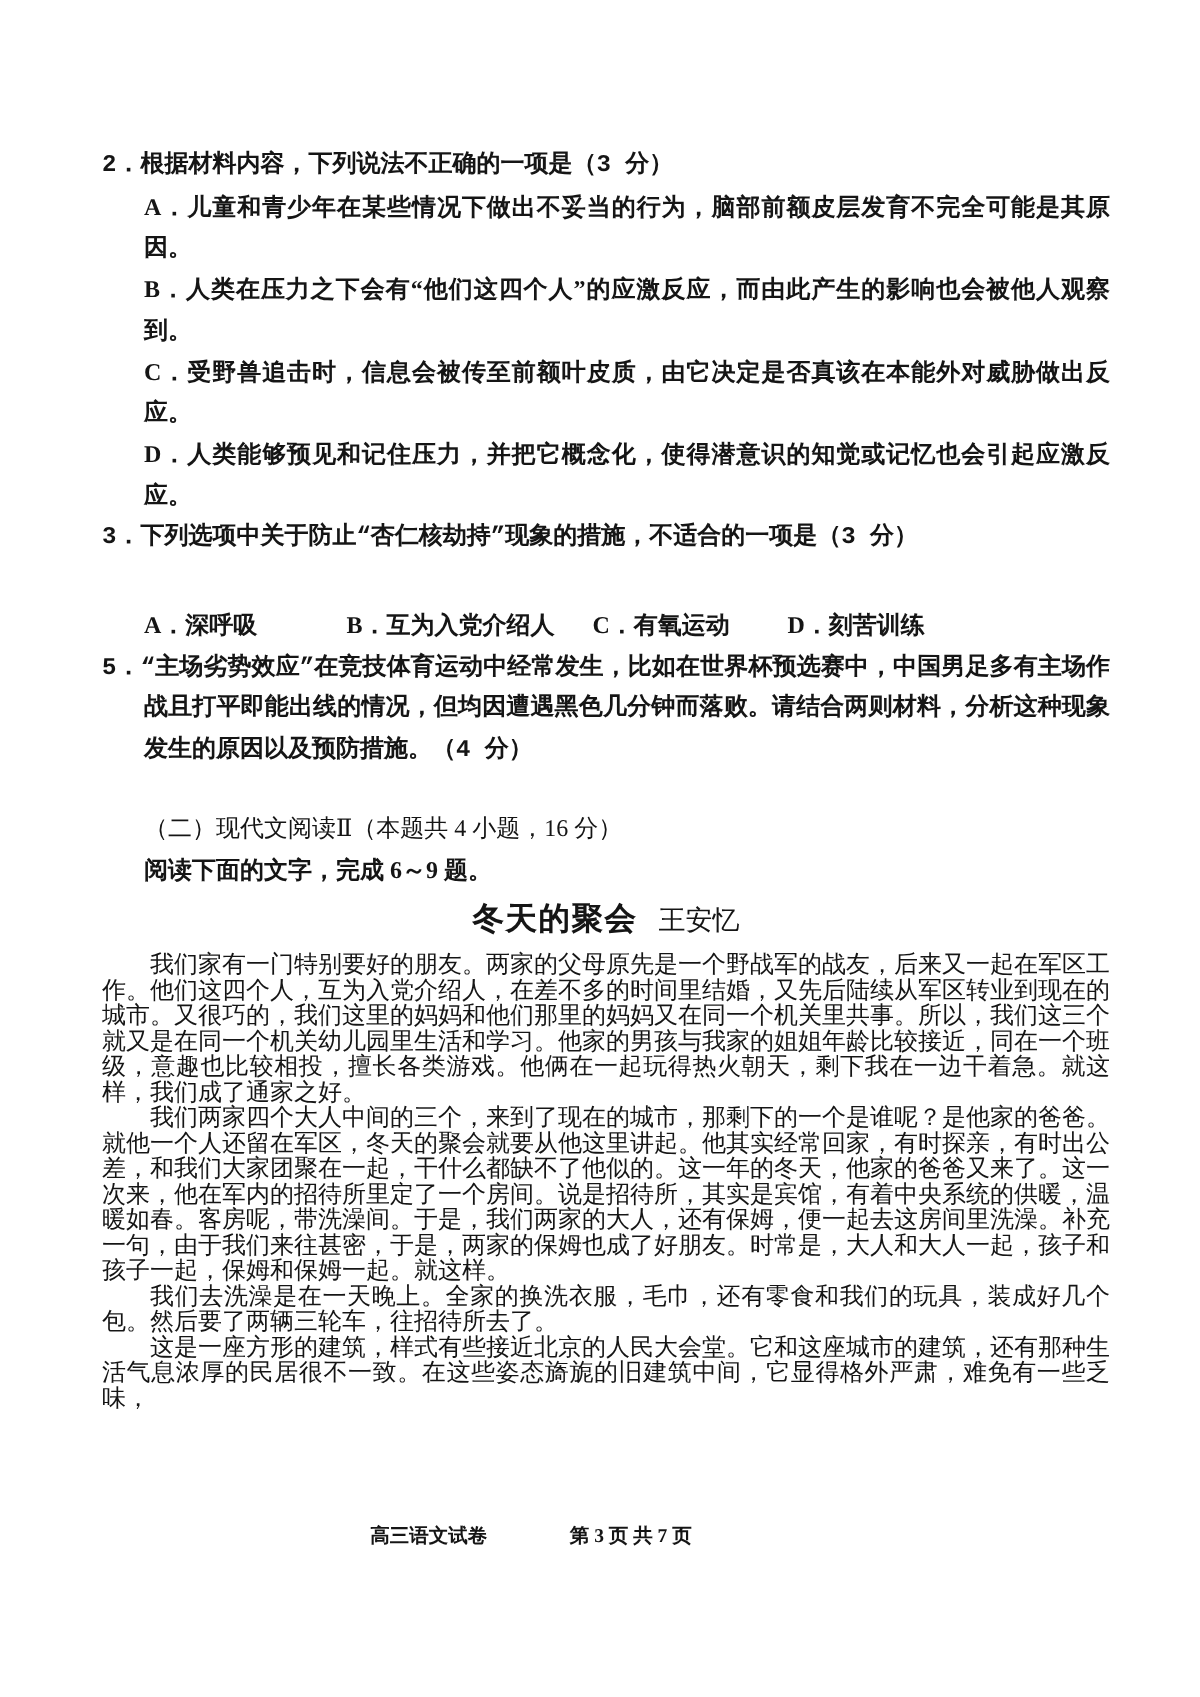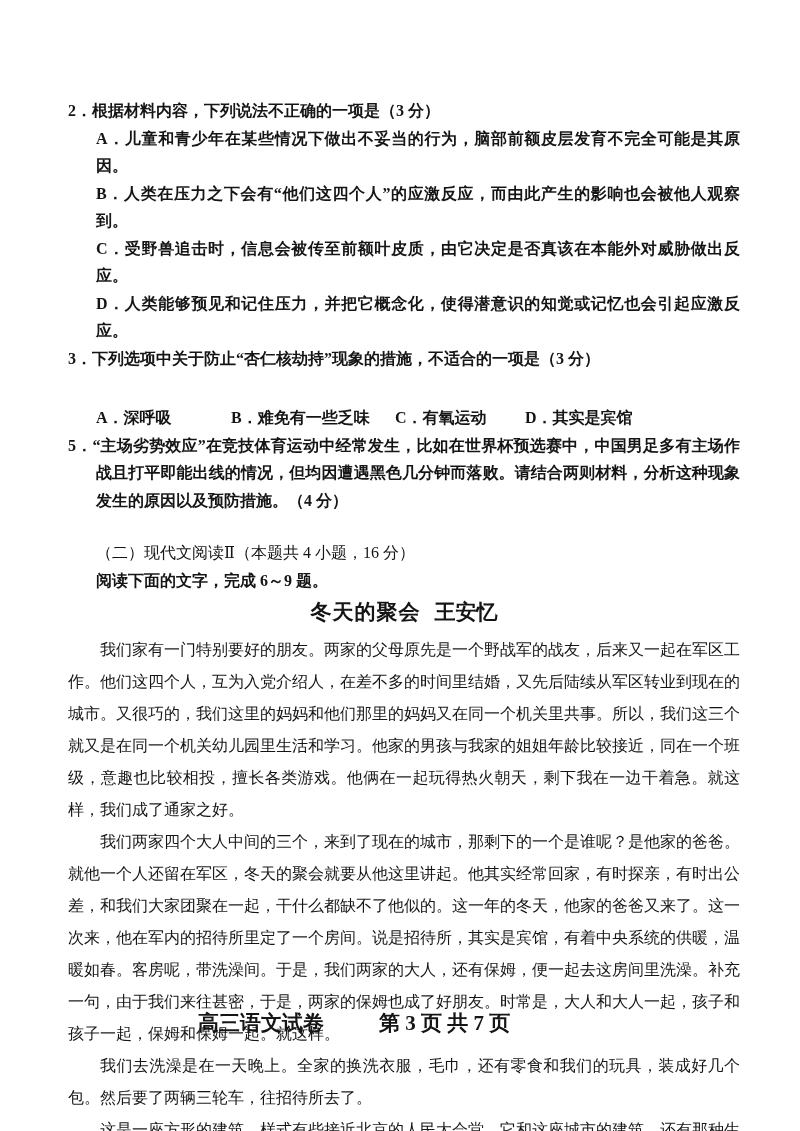--- a/index.html
+++ b/index.html
@@ -22,20 +22,21 @@
     width: 672px;
     font-size: 16px;
     line-height: 27.5px;
   }
   
   .question { font-weight: 700; }
   .q-stem {
     padding-left: 28px;
     text-indent: -28px;
     text-align: justify;
+    font-family: Liberation Mono, monospace;
   }
   .q-num { display: inline; }
   .opt {
     padding-left: 28px;
     text-align: justify;
   }
   .opt-row {
     padding-left: 28px;
     white-space: nowrap;
   }
@@ -58,41 +59,41 @@
     text-align: center;
     margin-top: 3px;
     line-height: 30px;
   }
   .reading-title {
     font-size: 21px;
     font-weight: 700;
     letter-spacing: 1px;
   }
   .reading-author {
-    font-size: 21px;
-    font-weight: 700;
+    font-size: 18px;
+    font-weight: 400;
     margin-left: 14px;
   }
   
   .passage { margin-top: 5px; }
   .passage p {
     text-indent: 2em;
     text-align: justify;
     font-weight: 400;
-    line-height: 32px;
+    line-height: 17px;
   }
   
   .footer {
     position: absolute;
     left: 0; top: 1010px;
     width: 708px;
     display: flex;
     justify-content: center;
     gap: 55px;
-    font-size: 21px;
+    font-size: 13px;
     font-weight: 700;
     line-height: 27px;
   }
 </style>
 </head>
 <body>
 
 <div class="page">
   <div class="content">
 
@@ -101,23 +102,23 @@
       <div class="opt"><span>A．</span><span>儿童和青少年在某些情况下做出不妥当的行为，脑部前额皮层发育不完全可能是其原因。</span></div>
       <div class="opt"><span>B．</span><span>人类在压力之下会有“他们这四个人”的应激反应，而由此产生的影响也会被他人观察到。</span></div>
       <div class="opt"><span>C．</span><span>受野兽追击时，信息会被传至前额叶皮质，由它决定是否真该在本能外对威胁做出反应。</span></div>
       <div class="opt"><span>D．</span><span>人类能够预见和记住压力，并把它概念化，使得潜意识的知觉或记忆也会引起应激反应。</span></div>
     </div>
 
     <div class="question">
       <div class="q-stem"><span class="q-num">3．</span><span>下列选项中关于防止“杏仁核劫持”现象的措施，不适合的一项是（3 分）</span></div>
       <div class="opt-row">
         <span class="opt-inline w1"><span>A．</span><span>深呼吸</span></span>
-        <span class="opt-inline w2"><span>B．</span><span>难免有一些乏味</span></span>
+        <span class="opt-inline w2"><span>B．</span><span>互为入党介绍人</span></span>
         <span class="opt-inline w3"><span>C．</span><span>有氧运动</span></span>
-        <span class="opt-inline"><span>D．</span><span>其实是宾馆</span></span>
+        <span class="opt-inline"><span>D．</span><span>刻苦训练</span></span>
       </div>
     </div>
 
 
     <div class="question">
       <div class="q-stem"><span class="q-num">5．</span><span>“主场劣势效应”在竞技体育运动中经常发生，比如在世界杯预选赛中，中国男足多有主场作战且打平即能出线的情况，但均因遭遇黑色几分钟而落败。请结合两则材料，分析这种现象发生的原因以及预防措施。（4 分）</span></div>
     </div>
 
     <div class="section-heading">（二）现代文阅读Ⅱ（本题共 4 小题，16 分）</div>
     <div class="instruction">阅读下面的文字，完成 6～9 题。</div>

